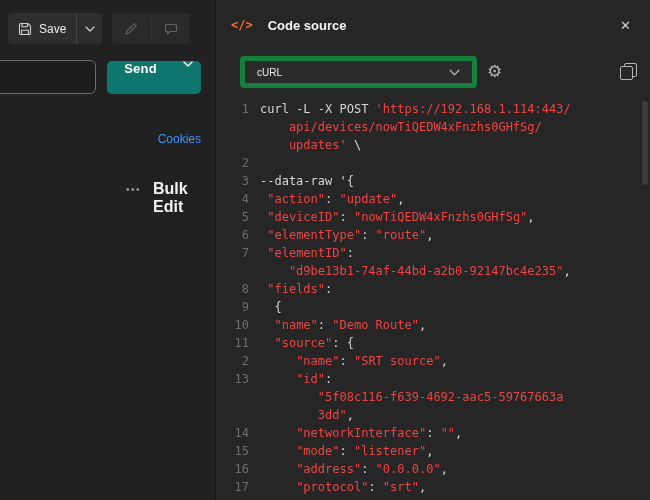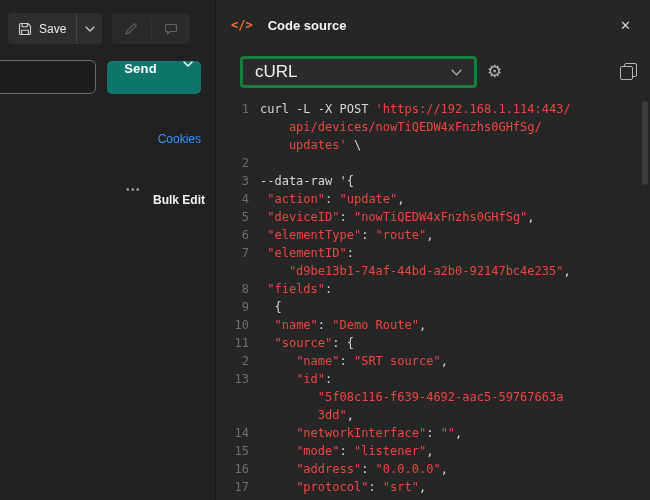--- a/index.html
+++ b/index.html
@@ -23,30 +23,30 @@
   .url-input{position:absolute;left:-14px;top:60px;width:110px;height:34px;border:1px solid #6e6e6e;border-radius:6px;background:#1d1d1d;cursor:text}
 
   .send-btn{position:absolute;left:107px;top:61px;width:94px;height:33px;background:#0f766e;border-radius:5px;display:flex;align-items:flex-start;color:#fff;overflow:hidden;cursor:pointer}
   .send-main{flex:1;display:flex;align-items:center;justify-content:center;font-size:13px;font-weight:700;letter-spacing:.2px}
   .send-btn .vsep{background:rgba(0,0,0,.32)}
   .send-btn .caret-cell{color:#fff;width:26px}
 
   .cookies{position:absolute;left:40px;top:132px;width:161px;text-align:right;font-size:12px;color:#3794ff;cursor:pointer}
 
   .more-dots{position:absolute;left:126px;top:184px;color:#9a9a9a;font-size:10px;letter-spacing:1.5px;cursor:pointer}
-  .bulk-edit{position:absolute;left:153px;top:193px;font-size:12px;font-weight:700;color:#f2f2f2;cursor:pointer}
+  .bulk-edit{position:absolute;left:153px;top:180px;font-size:16px;font-weight:700;color:#f2f2f2;cursor:pointer}
 
   
   .right{position:absolute;left:215px;top:0;width:435px;height:500px;background:#262626;border-left:1px solid #161616}
   .panel-header{position:absolute;left:0;top:0;width:435px;height:50px;display:flex;align-items:center;padding:0 15px}
   .code-brand{color:#ff6c37;font-family:"DejaVu Sans Mono","Liberation Mono",monospace;font-size:12px;font-weight:700;margin-right:15px}
   .panel-title{font-size:13px;font-weight:700;color:#f5f5f5;flex:1}
   .close-btn{color:#cfcfcf;font-size:13px;padding:3px 5px;cursor:pointer}
 
-  .lang-select{position:absolute;left:24px;top:56px;width:237px;height:32px;background:#2b2b2b;border:3px solid #15803d;border-radius:4px;display:flex;align-items:center;padding:0 12px;font-size:17px;color:#f0f0f0;cursor:pointer}
+  .lang-select{position:absolute;left:24px;top:56px;width:237px;height:32px;background:#2b2b2b;border:5px solid #15803d;border-radius:4px;display:flex;align-items:center;padding:0 12px;font-size:10px;color:#f0f0f0;cursor:pointer}
   .lang-caret{margin-left:auto;color:#a8a8a8;display:flex;align-items:center}
   .gear{position:absolute;left:271px;top:61px;font-size:17px;line-height:22px;color:#b5b5b5;cursor:pointer}
   .copy-icon{position:absolute;left:404px;top:63px;width:17px;height:17px;cursor:pointer}
   .copy-icon::after{content:"";position:absolute;right:0;top:0;width:11px;height:12px;border:1.4px solid #b5b5b5;border-radius:2px}
   .copy-icon::before{content:"";position:absolute;left:0;bottom:0;width:11px;height:12px;border:1.4px solid #b5b5b5;border-radius:2px;background:#262626;z-index:1}
 
   .code-area{position:absolute;left:0;top:96px;width:435px;height:404px;overflow:hidden;padding-top:4px;font-family:"DejaVu Sans Mono","Liberation Mono",monospace;font-size:12px;line-height:18px;cursor:text}
   .crow{display:flex}
   .ln{width:44px;text-align:right;padding-right:11px;color:#6e6e6e;flex:none;user-select:none}
   .ctext{white-space:pre;color:#d6d6d6}

